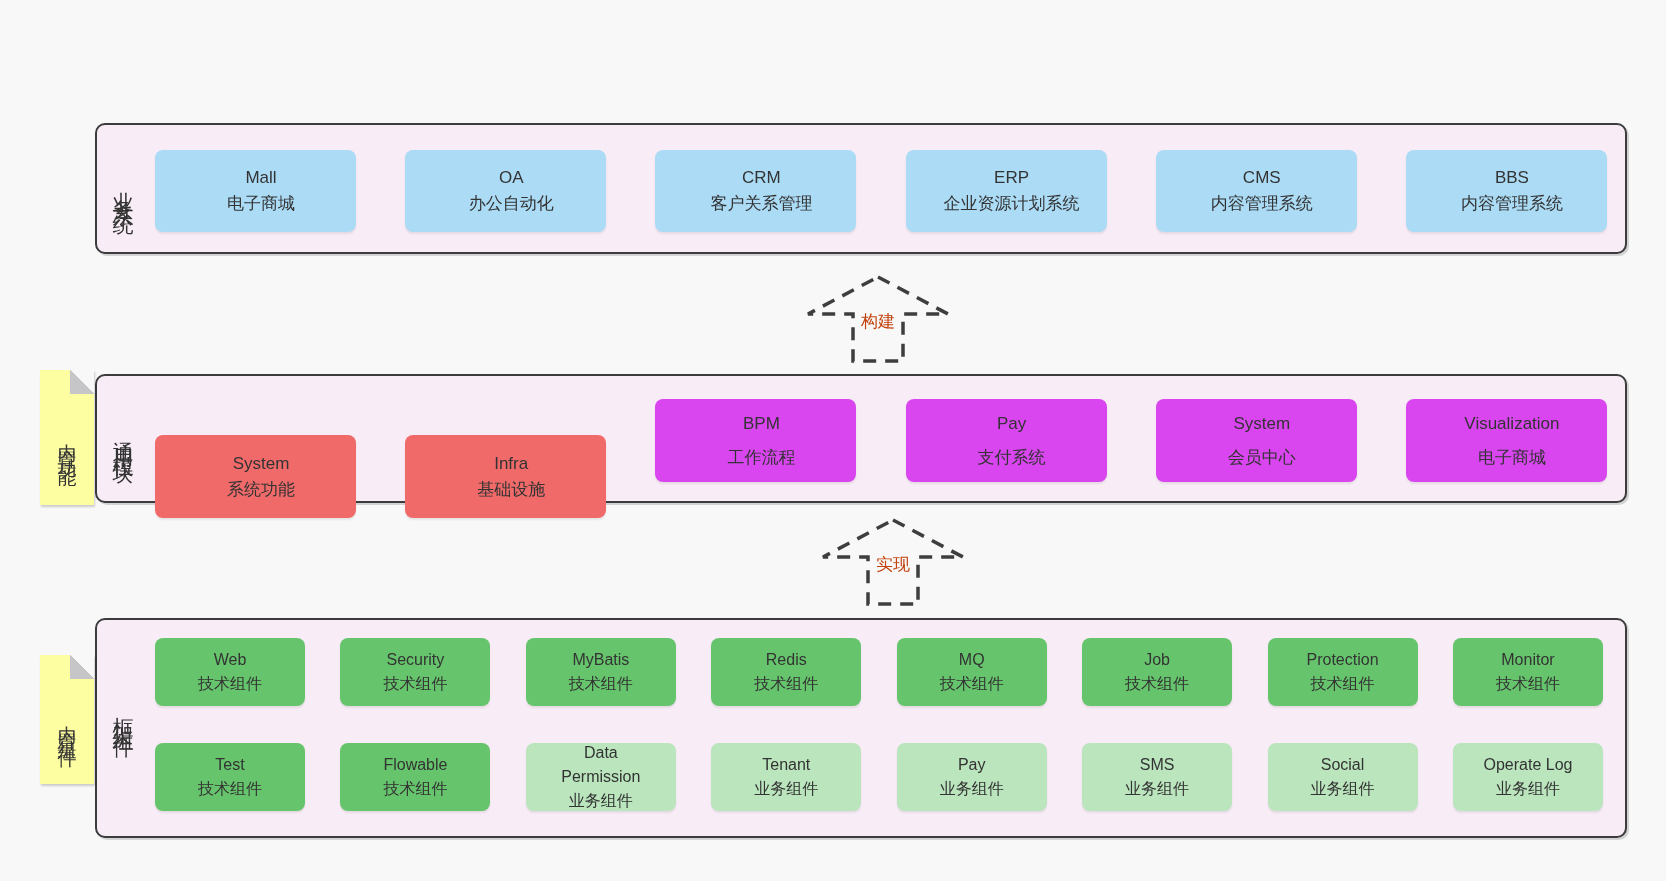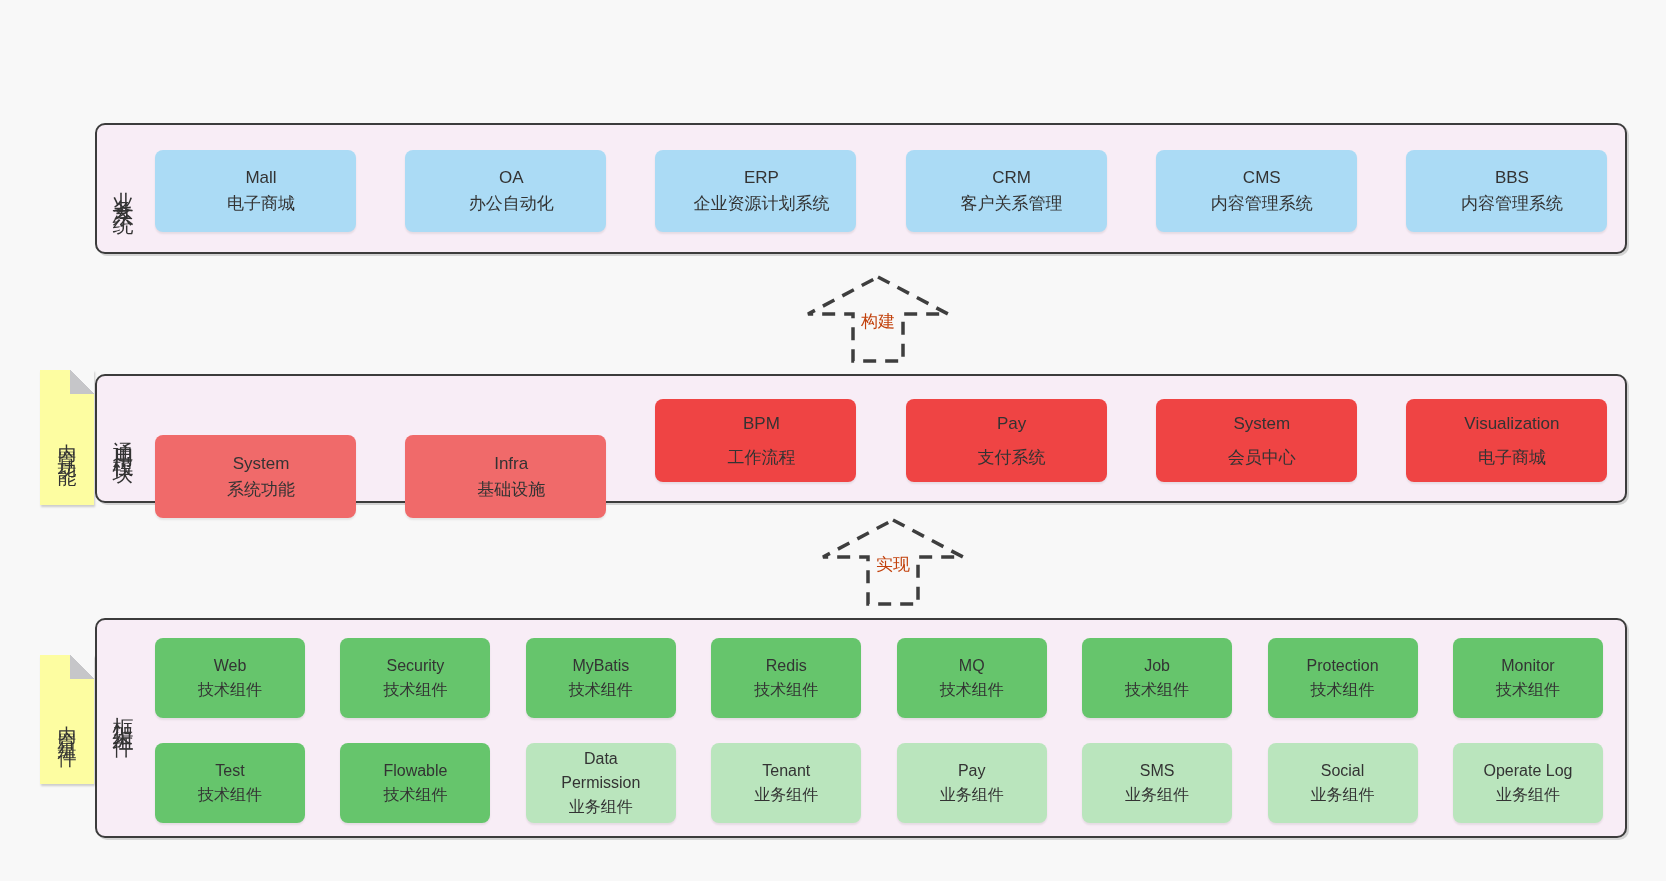--- a/index.html
+++ b/index.html
@@ -34,25 +34,25 @@
   
   .box{
     display:flex;flex-direction:column;justify-content:center;align-items:center;
     text-align:center;border-radius:8px;box-sizing:border-box;
     box-shadow:0 2px 2px rgba(0,0,0,0.08);
     padding-left:11px;
   }
   .box .name,.box .desc{display:block;}
   .w6{width:201px;height:82px;font-size:17px;line-height:26px;}
   .band-2 .w6{height:83px;}
-  .w8{width:150px;height:80px;font-size:16px;line-height:24px;padding:0 6px;}
+  .w8{width:150px;height:68px;font-size:16px;line-height:24px;padding:0 6px;}
   .w8 .name{max-width:104px;}
   .blue{background:#abdbf5;}
   .red{background:#f06a6a;margin-top:36px;}
-  .pink{background:#ef4444;gap:8px;}
+  .pink{background:#d946ef;gap:8px;}
   .green{background:#66c56c;}
   .green-light{background:#bae5bd;}
   
   .note{
     position:absolute;width:54px;background:#fdfda1;
     box-shadow:1px 2px 2px rgba(0,0,0,0.18);
   }
   .note-1{left:-57px;top:-6px;height:135px;}
   .note-2{left:-57px;top:35px;height:129px;}
   .note-fold{
@@ -88,26 +88,26 @@
     <div class="box-row row-a">
       <div class="box w6 blue">
         <span class="name">Mall</span>
         <span class="desc">电子商城</span>
       </div>
       <div class="box w6 blue">
         <span class="name">OA</span>
         <span class="desc">办公自动化</span>
       </div>
       <div class="box w6 blue">
+        <span class="name">CRM</span>
+        <span class="desc">客户关系管理</span>
+      </div>
+      <div class="box w6 blue">
         <span class="name">ERP</span>
         <span class="desc">企业资源计划系统</span>
-      </div>
-      <div class="box w6 blue">
-        <span class="name">CRM</span>
-        <span class="desc">客户关系管理</span>
       </div>
       <div class="box w6 blue">
         <span class="name">CMS</span>
         <span class="desc">内容管理系统</span>
       </div>
       <div class="box w6 blue">
         <span class="name">BBS</span>
         <span class="desc">内容管理系统</span>
       </div>
     </div>

